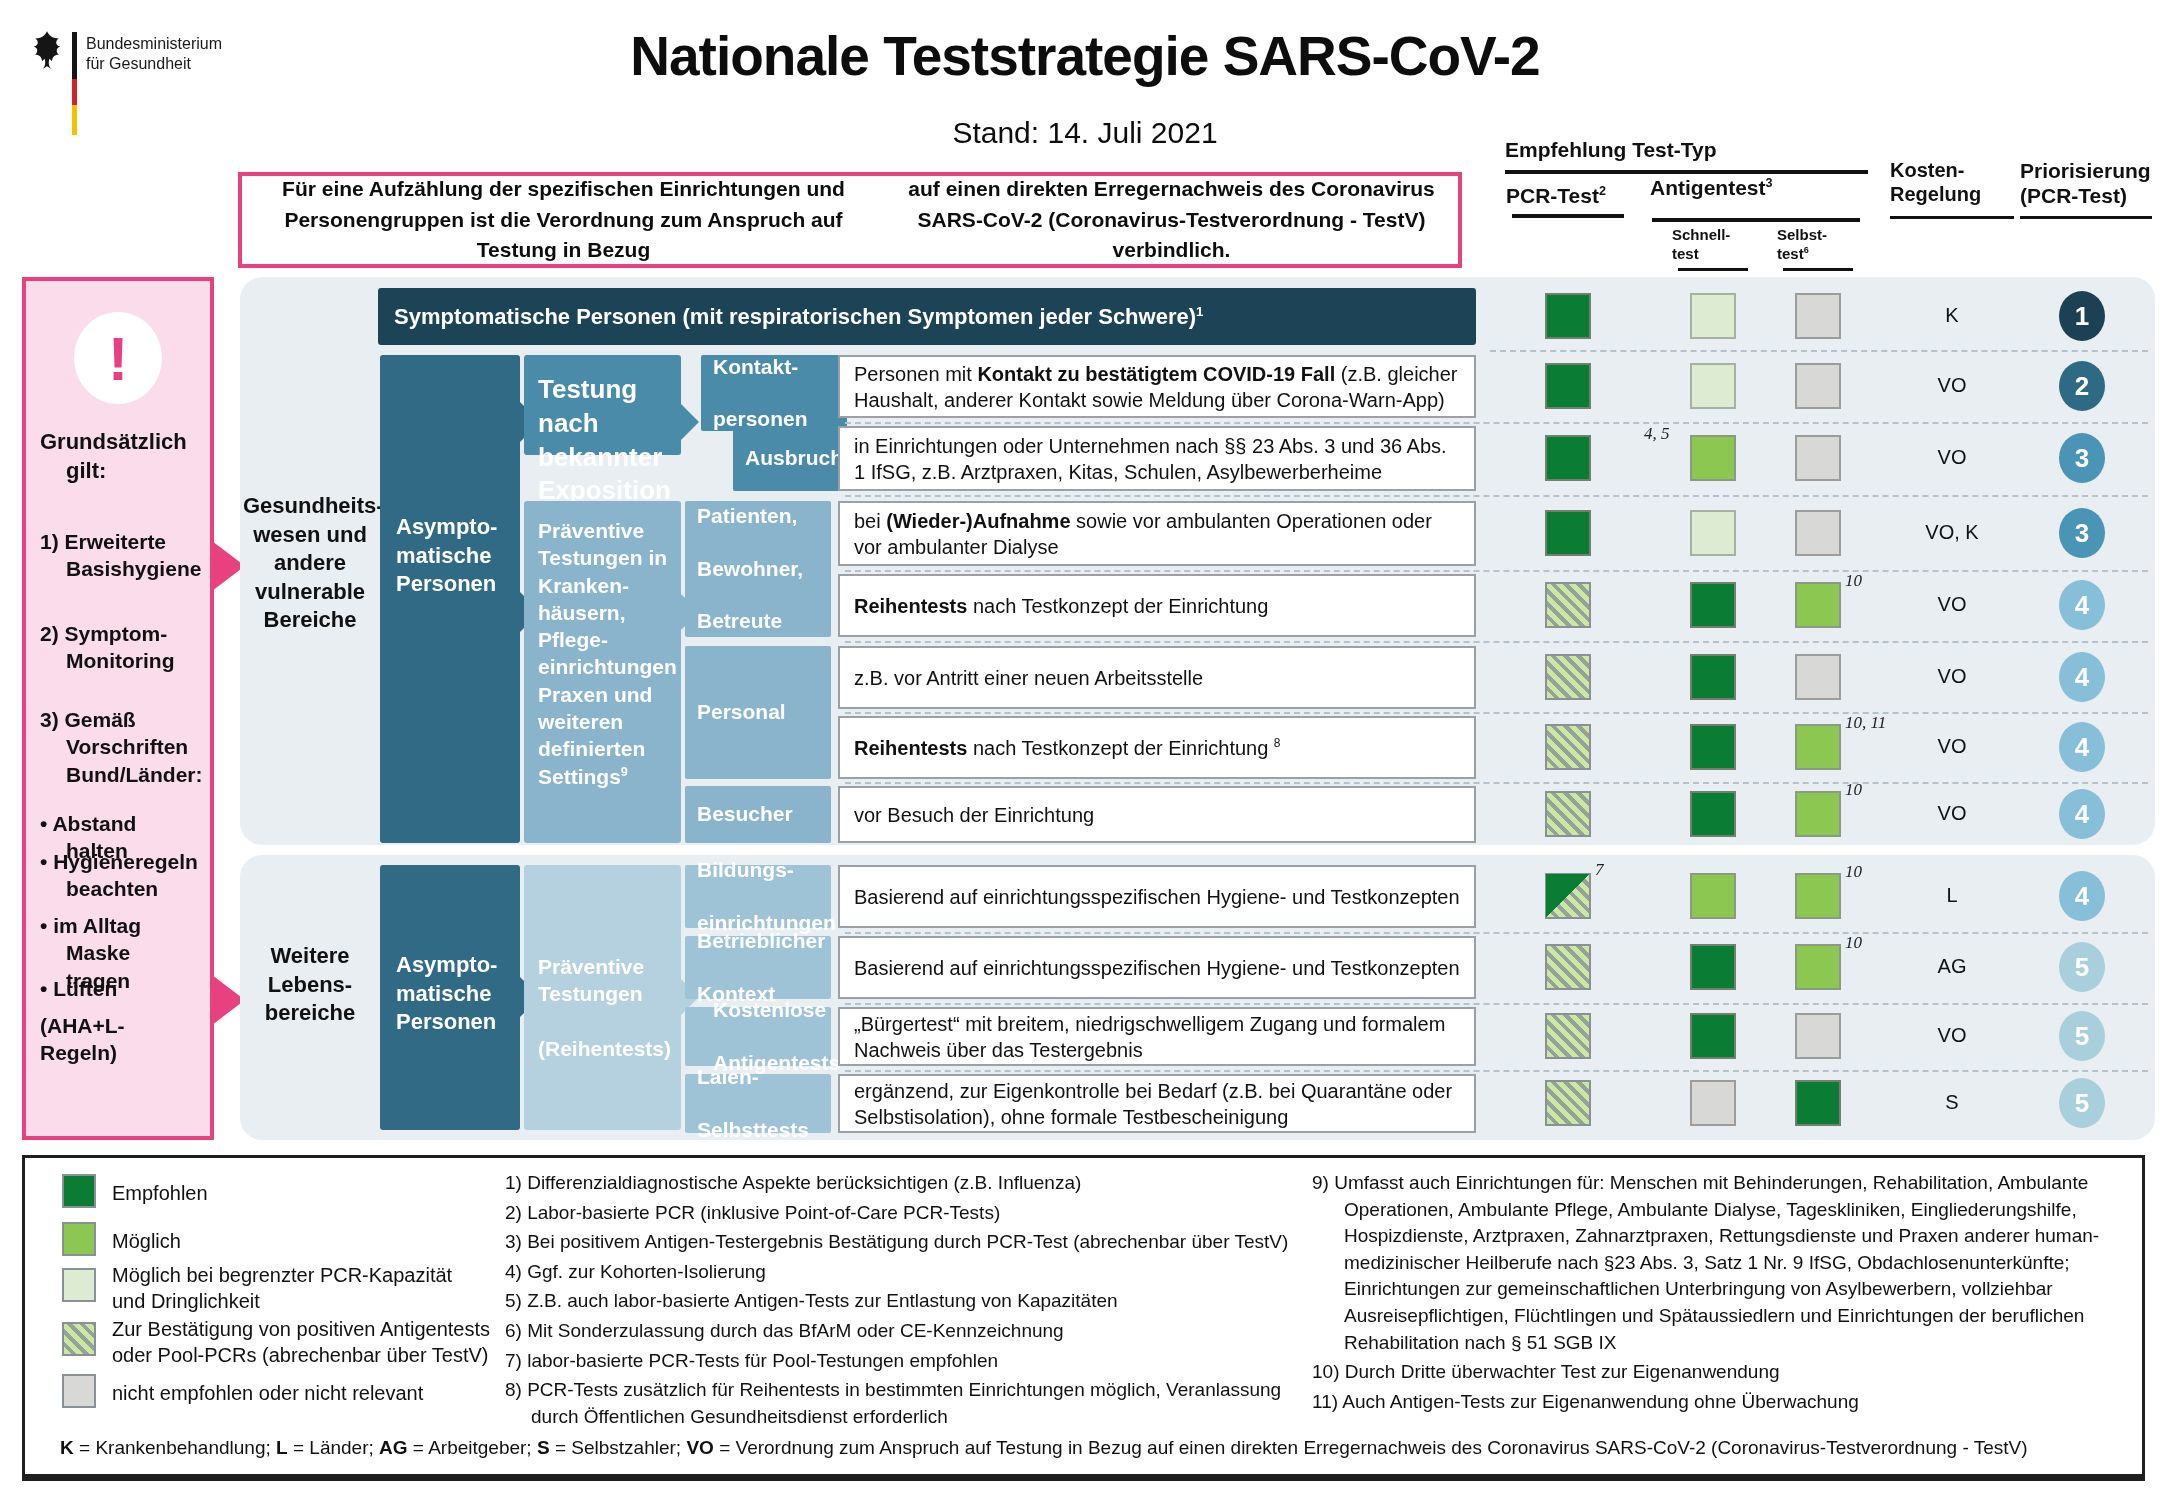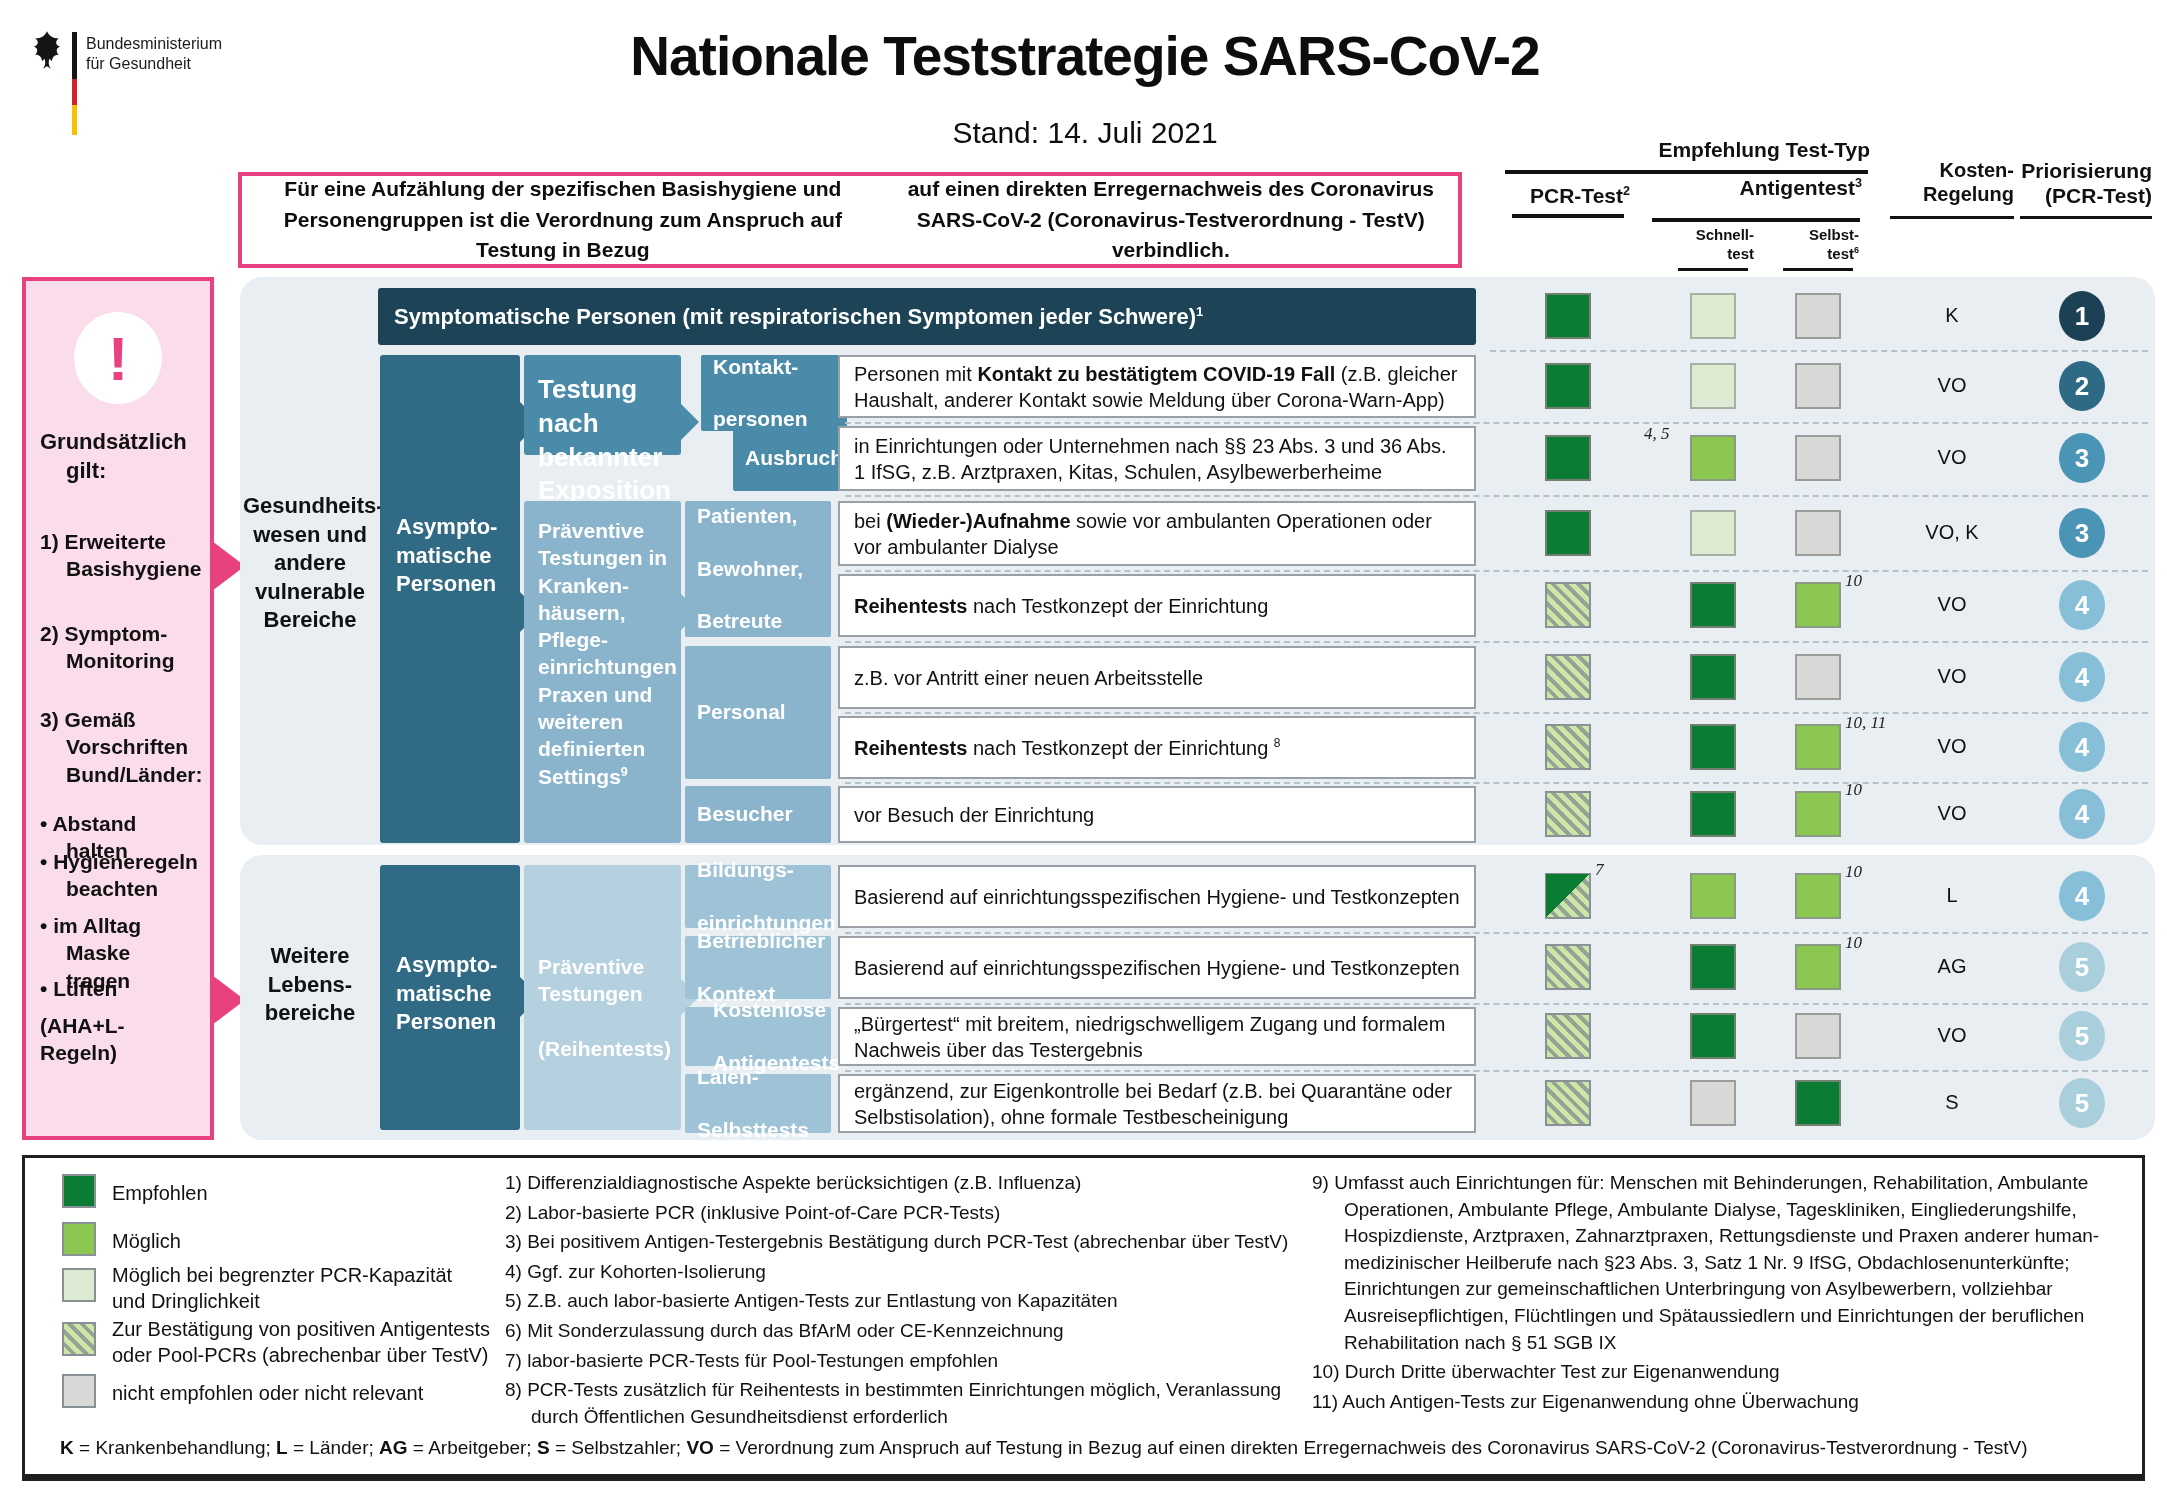--- a/index.html
+++ b/index.html
@@ -30,21 +30,21 @@
         display:flex;align-items:center;padding:4px 14px;font-size:20px;line-height:1.3;color:#111;}
   .rowhead{position:absolute;left:685px;width:146px;color:#fff;font-weight:700;font-size:21px;
         display:flex;flex-direction:column;justify-content:center;padding:6px 12px;
         border-radius:2px;line-height:1.25;background:#4a8ba9;}
   .rh-light{background:#8ab4cc;} .rh-lighter{background:#9fc3d6;}
   .gbox{position:absolute;color:#fff;font-weight:700;border-radius:3px;line-height:1.3;}
   .note{position:absolute;font-family:"Liberation Serif",serif;font-style:italic;
         font-size:17px;color:#222;}
   .dash{position:absolute;border-top:2px dashed #b6c2ca;}
   .bar{position:absolute;background:#111;}
-  .hdr{position:absolute;font-weight:700;text-align:right;color:#111;}
+  .hdr{position:absolute;font-weight:700;text-align:left;color:#111;}
   .tri{position:absolute;width:0;height:0;}
   .fn{padding-left:26px;text-indent:-26px;margin-bottom:3px;}
   .sideitem{position:absolute;left:40px;width:160px;font-size:21px;font-weight:700;
         line-height:1.3;padding-left:26px;text-indent:-26px;color:#111;}
   .lsq{position:absolute;left:62px;width:34px;height:34px;border:2px solid #8a9196;}
   .legtxt{position:absolute;left:112px;font-size:20px;line-height:1.3;color:#111;}
 </style>
 </head>
 <body>
 
@@ -72,21 +72,21 @@
   <div class="hdr" style="left:1672px;top:226px;width:82px;font-size:15px;line-height:1.25;"><span>Schnell-</span><br><span>test</span></div>
   <div class="bar" style="left:1678px;top:268px;width:70px;height:3px;"></div>
   <div class="hdr" style="left:1777px;top:226px;width:82px;font-size:15px;line-height:1.25;"><span>Selbst-</span><br><span>test</span><span><sup>6</sup></span></div>
   <div class="bar" style="left:1783px;top:268px;width:70px;height:3px;"></div>
   <div class="hdr" style="left:1890px;top:158px;width:124px;font-size:20px;line-height:1.2;"><span>Kosten-</span><br><span>Regelung</span></div>
   <div class="bar" style="left:1890px;top:216px;width:124px;height:3px;"></div>
   <div class="hdr" style="left:2020px;top:158px;width:132px;font-size:21px;line-height:1.2;"><span>Priorisierung</span><br><span>(PCR-Test)</span></div>
   <div class="bar" style="left:2020px;top:216px;width:132px;height:3px;"></div>
 
   <div class="abs" style="left:238px;top:172px;width:1224px;height:96px;background:#fff;border:4px solid #e8417f;display:flex;align-items:center;justify-content:center;text-align:center;font-size:21px;font-weight:700;line-height:1.45;color:#0d0d0d;">
-      <span>Für eine Aufzählung der spezifischen Basishygiene und Personengruppen ist die Verordnung zum Anspruch auf Testung in Bezug</span>
+      <span>Für eine Aufzählung der spezifischen Einrichtungen und Personengruppen ist die Verordnung zum Anspruch auf Testung in Bezug</span>
       <br>
       <span>auf einen direkten Erregernachweis des Coronavirus SARS-CoV-2 (Coronavirus-Testverordnung - TestV) verbindlich.</span>
     </div>
 
   <div class="abs" style="left:22px;top:277px;width:192px;height:863px;background:#fadcea;border:4px solid #e8417f;"></div>
   <div class="abs" style="left:74px;top:312px;width:88px;height:92px;background:#fff;border-radius:50%;display:flex;align-items:center;justify-content:center;font-size:62px;font-weight:700;color:#e8417f;">!</div>
   <div class="sideitem" style="top:428px;font-size:22px;"><span>Grundsätzlich</span><br><span>gilt:</span></div>
   <div class="sideitem" style="top:528px;"><span>1) Erweiterte</span><br><span>Basishygiene</span></div>
   <div class="sideitem" style="top:620px;"><span>2) Symptom-</span><br><span>Monitoring</span></div>
   <div class="sideitem" style="top:706px;"><span>3) Gemäß</span><br><span>Vorschriften</span><br><span>Bund/Länder:</span></div>

